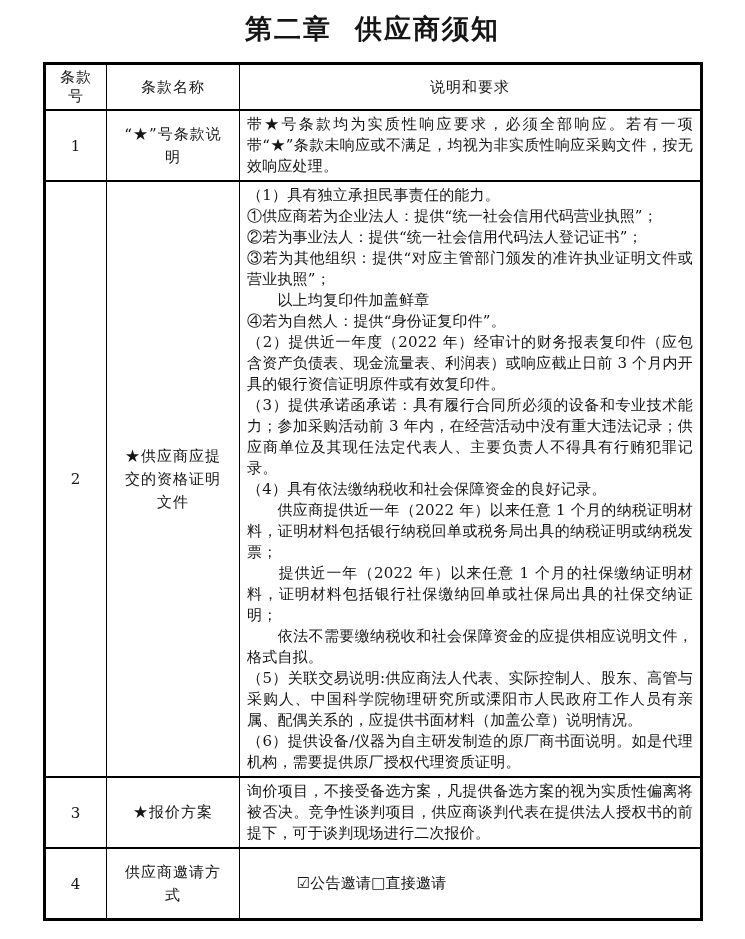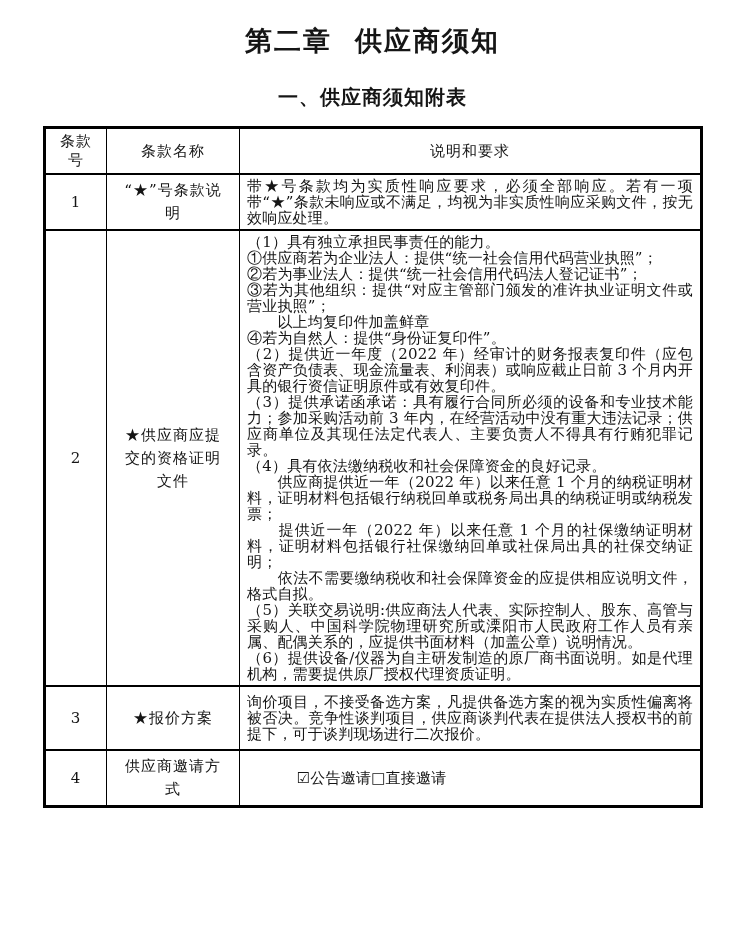--- a/index.html
+++ b/index.html
@@ -7,21 +7,21 @@
     margin: 0;
     padding: 0;
     background: #ffffff;
     width: 745px;
     font-family: "DejaVu Serif", "Liberation Serif", serif;
     color: #151515;
   }
   .page { width: 745px; min-height: 939px; background: #ffffff; }
 
   .page-title {
-    margin: 12px;
+    margin: 0;
     padding-top: 11px;
     text-align: center;
     font-size: 27px;
     font-weight: 700;
     letter-spacing: 2px;
     white-space: pre-wrap;
   }
   .page-subtitle {
     margin: 25px 0 0 0;
     text-align: center;
@@ -54,40 +54,39 @@
     text-align: center;
     vertical-align: middle;
     padding: 3px 12px;
     letter-spacing: 1px;
   }
   .cell-name { line-height: 23px; }
   .cell-desc {
     text-align: justify;
     vertical-align: middle;
     padding: 3px 7px;
-    line-height: 16px;
+    line-height: 21px;
     white-space: pre-wrap;
     letter-spacing: 0.2px;
   }
 
   tr.row-1 { height: 47px; }
   tr.row-3 { height: 64px; }
   tr.row-4 { height: 38px; }
 
   .invite-option { white-space: nowrap; }
   .invite-option + .invite-option { }
   .checkbox-glyph { font-family: "DejaVu Sans", sans-serif; font-size: 15px; }
 </style>
 </head>
 <body>
 
 <div class="page">
 
   <h1 class="page-title">第二章  供应商须知</h1>
-  <h2 class="page-subtitle">一、供应商须知附表</h2>
 
   <table class="notice-table">
     <colgroup>
       <col class="col-no">
       <col class="col-name">
       <col class="col-desc">
     </colgroup>
     <thead>
       <tr>
         <th class="head-cell">条款号</th>

